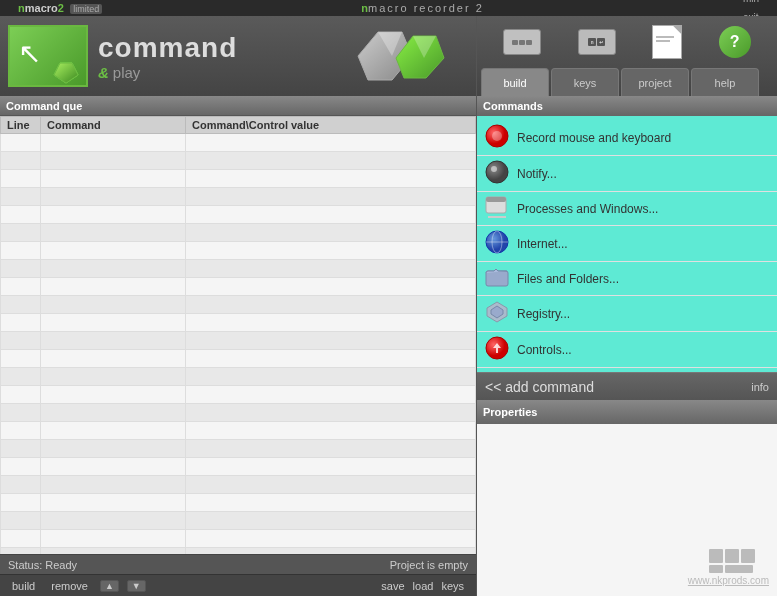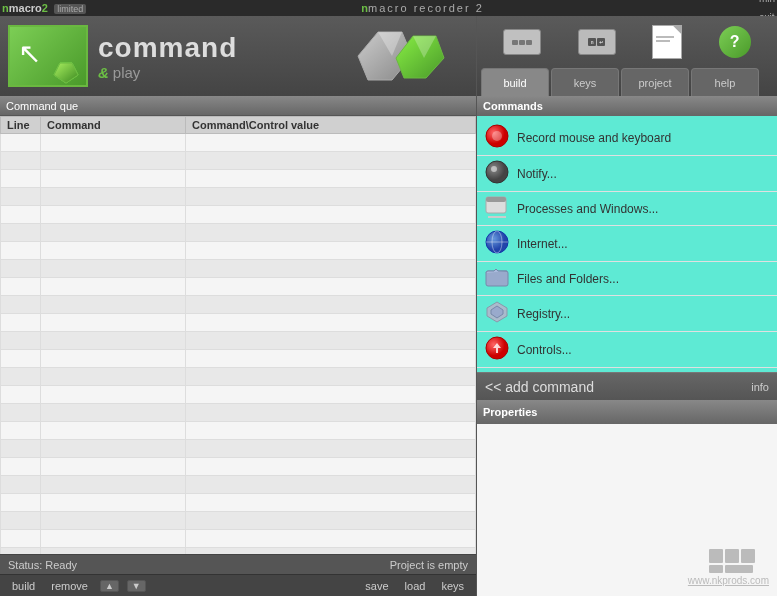--- a/index.html
+++ b/index.html
@@ -13,21 +13,21 @@
       position: relative;
     }
 
     
     #titlebar {
       height: 16px;
       background: #2a2a2a;
       display: flex;
       align-items: center;
       justify-content: space-between;
-      padding: 0 2px;
+      padding: 0 18px;
     }
 
     
     #main-area {
       display: flex;
       height: 580px;
     }
 
     
     #left-panel {
@@ -67,21 +67,21 @@
       height: 20px;
       background: linear-gradient(to bottom, #888, #666);
       display: flex;
       align-items: center;
       padding: 0 6px;
       border-bottom: 1px solid #555;
     }
     #queue-header span {
       color: #fff;
       font-size: 11px;
-      font-weight: normal;
+      font-weight: bold;
     }
 
     
     #command-table {
       flex: 1;
       background: #f0f0f0;
       overflow: hidden;
     }
     #command-table table {
       width: 100%;
@@ -133,21 +133,20 @@
     }
     #bottombar .btn {
       color: #ccc;
       font-size: 11px;
       cursor: pointer;
       padding: 1px 4px;
     }
     #bottombar .right-btns {
       margin-left: auto;
       display: flex;
-      gap: 8px;
     }
 
     
     #right-panel {
       width: 301px;
       display: flex;
       flex-direction: column;
       background: #3a3a3a;
       border-left: 1px solid #555;
     }

